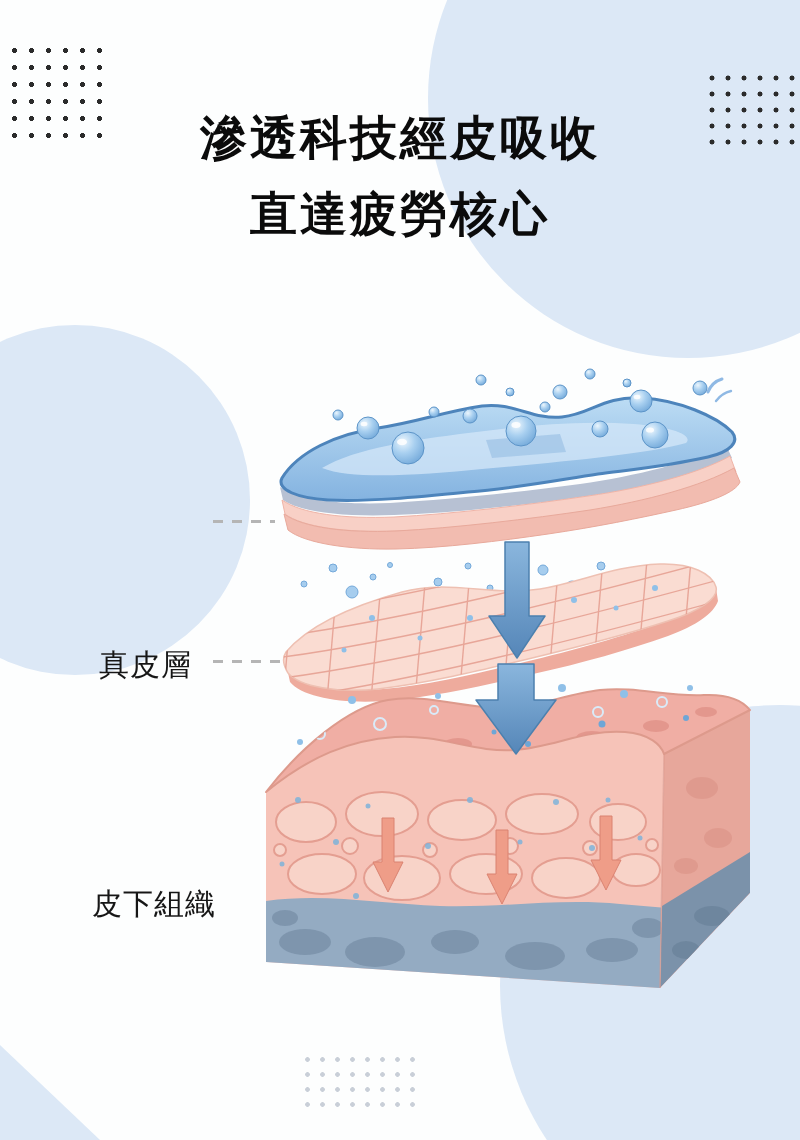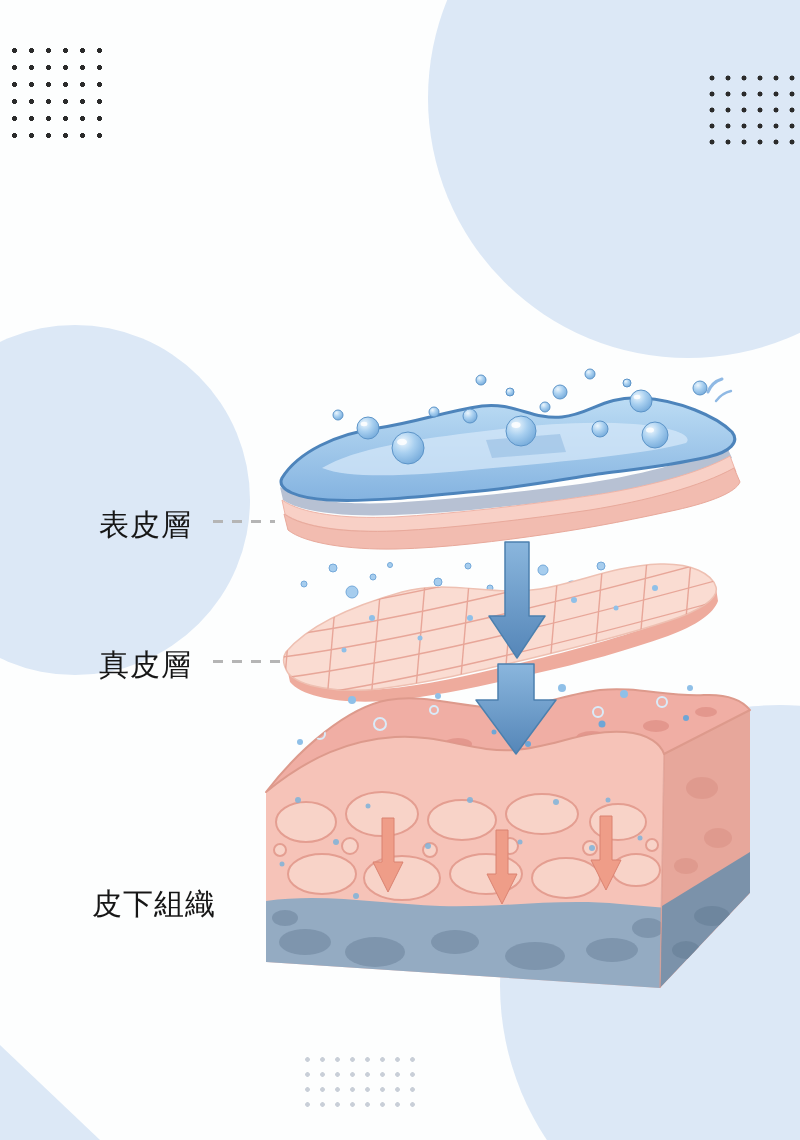--- a/index.html
+++ b/index.html
@@ -55,20 +55,24 @@
 <div class="page">
 
   <div class="blob blob-top-right"></div>
   <div class="blob blob-left"></div>
   <div class="blob blob-bottom-right"></div>
   <div class="corner-wedge"></div>
   <div class="dots dots-dark dots-tl"></div>
   <div class="dots dots-dark dots-tr"></div>
   <div class="dots dots-light"></div>
 
+  <div class="title">
+    <div>滲透科技經皮吸收</div>
+    <div>直達疲勞核心</div>
+  </div>
 
   <svg class="illustration" width="800" height="1140" viewBox="0 0 800 1140">
     <defs>
       <radialGradient id="gDrop" cx="35%" cy="30%" r="80%">
         <stop offset="0%" stop-color="#ecf6fd"></stop>
         <stop offset="45%" stop-color="#a9d0f0"></stop>
         <stop offset="100%" stop-color="#6fa6d8"></stop>
       </radialGradient>
       <linearGradient id="gBlueTop" x1="0" y1="0" x2="0" y2="1">
         <stop offset="0%" stop-color="#bcdcf4"></stop>
@@ -298,21 +302,20 @@
           <circle cx="438" cy="696" r="3"></circle>
       </g>
     </g>
 
     <g fill="url(#gArrow)" stroke="#4c80ae" stroke-width="1.5" stroke-linejoin="round">
       <path d="M505 542 L529 542 L529 616 L545 616 L517 658 L489 616 L505 616 Z"></path>
       <path d="M498 664 L534 664 L534 700 L556 700 L516 754 L476 700 L498 700 Z"></path>
     </g>
   </svg>
 
-  <div class="layer-label label-epidermis">表皮層</div>
   <div class="dash dash-epidermis"></div>
 
   <div class="layer-label label-dermis">真皮層</div>
   <div class="dash dash-dermis"></div>
 
   <div class="layer-label label-subcutaneous">皮下組織</div>
 
 </div>
 
 </body></html>

